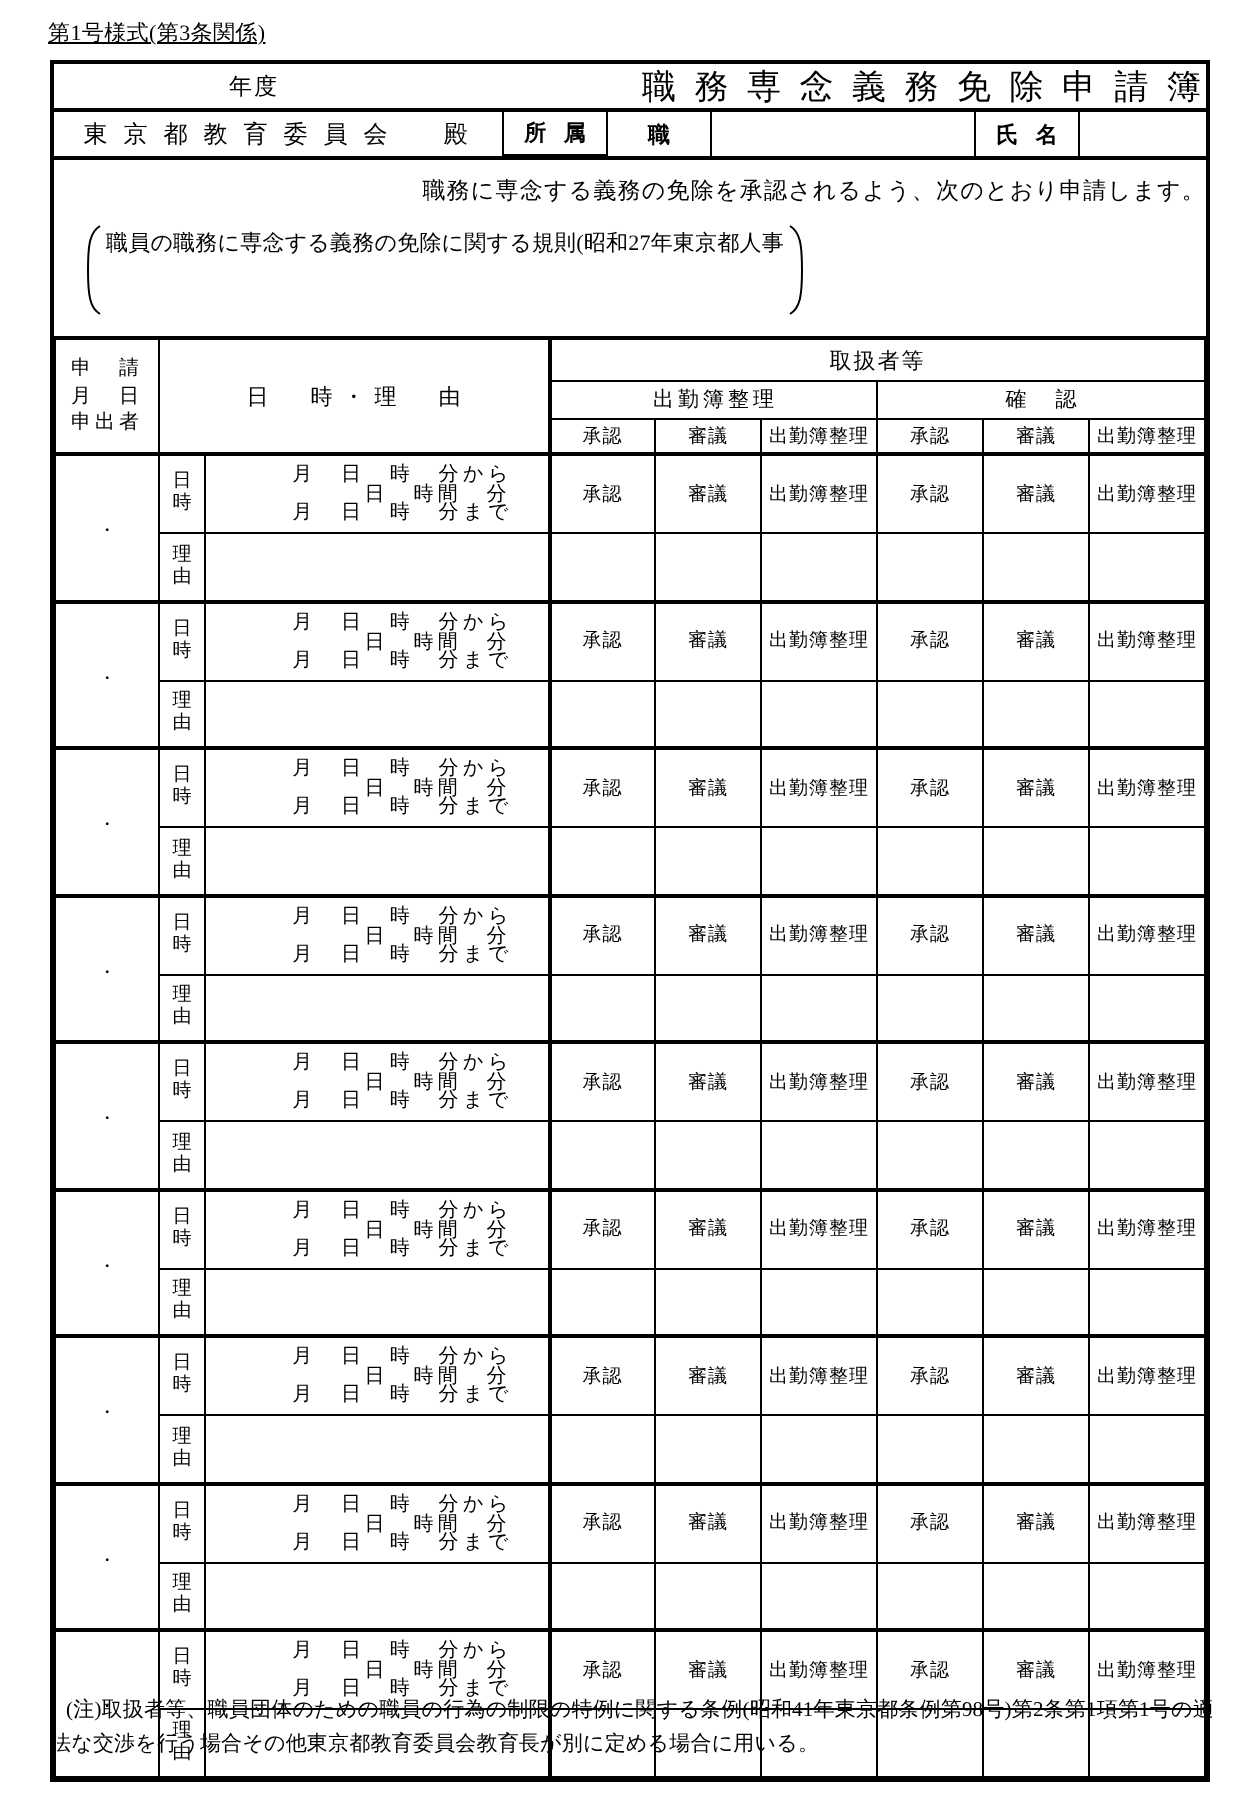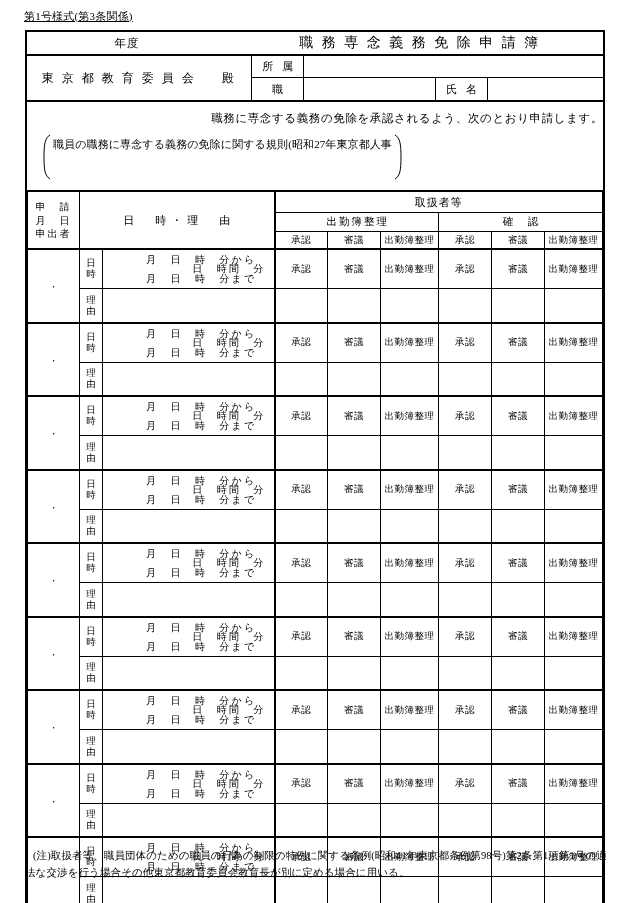--- a/index.html
+++ b/index.html
@@ -54,22 +54,22 @@
     box-sizing: border-box;
   }
   .title-year {
     width: 200px;
     text-align: center;
     font-size: 11.5px;
     letter-spacing: 1px;
   }
   .title-main {
     flex: 1;
-    text-align: center;
-    font-size: 14px;
+    text-align: right;
+    font-size: 17px;
     letter-spacing: 2.5px;
     padding-left: 10px;
   }
 
   
   .addr-row {
     display: flex;
     border-bottom: 2px solid #000;
     box-sizing: border-box;
   }
@@ -80,21 +80,21 @@
     display: flex;
     align-items: center;
     justify-content: center;
     font-size: 12px;
     letter-spacing: 2.5px;
     padding: 0 4px;
   }
   .addr-right {
     flex: 1;
     display: flex;
-    flex-direction: column;
+    font-weight: bold;
   }
   .addr-line {
     display: flex;
     height: 22px;
     box-sizing: border-box;
   }
   .addr-line.first {
     border-bottom: 1px solid #000;
   }
   .lbl-cell {
@@ -227,21 +227,21 @@
   }
   .dt-line {
     font-size: 10px;
     letter-spacing: 2.2px;
     padding-left: 26px;
     line-height: 19px;
     white-space: nowrap;
   }
   .dt-total {
     position: absolute;
-    right: 8px;
+    right: 18px;
     top: 50%;
     transform: translateY(-50%);
     font-size: 10px;
     letter-spacing: 2.2px;
     white-space: nowrap;
   }
   .reason-cell { height: 34px; }
   .sub-label {
     font-size: 9.5px;
     line-height: 1.15;

